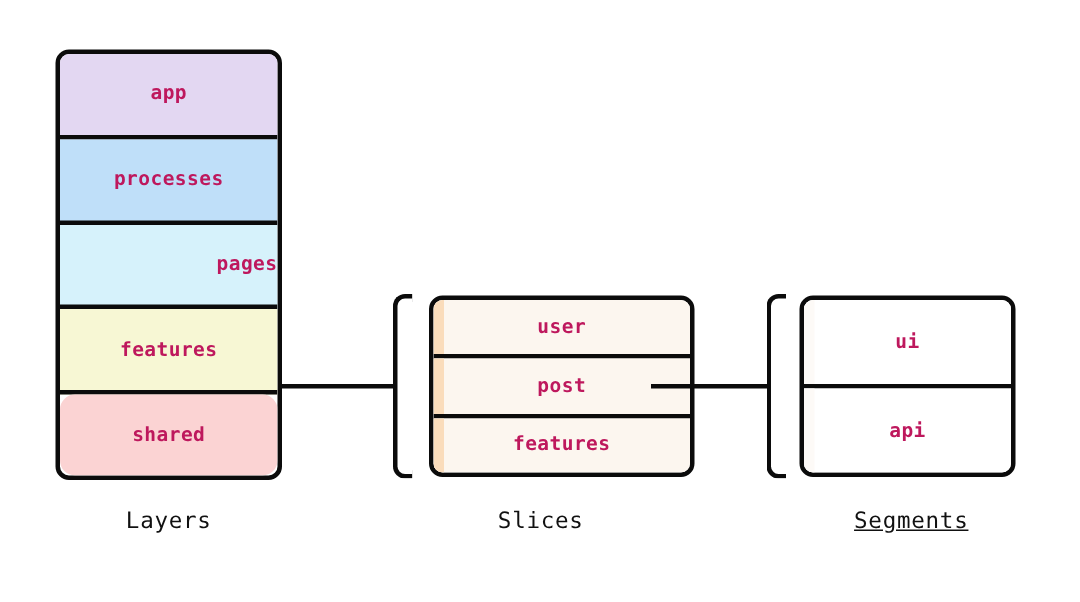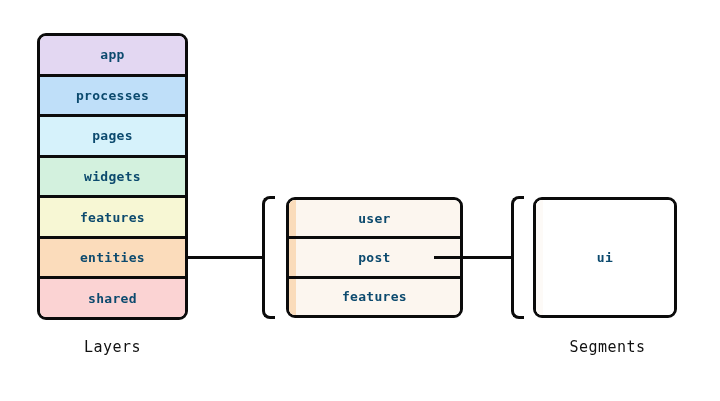--- a/index.html
+++ b/index.html
@@ -34,21 +34,21 @@
   .stack-row {
     position: relative;
     flex: 1 1 0;
     display: flex;
     align-items: center;
     justify-content: center;
     box-sizing: border-box;
     border-bottom: 3px solid #0b0b0b;
     font-size: 13px;
     font-weight: bold;
-    color: #0c4a6e;
+    color: #be185d;
     letter-spacing: 0.3px;
   }
   .stack-row:last-child {
     border-bottom: none;
   }
   .stack-row .row-label {
     position: relative;
     z-index: 2;
     line-height: 1;
   }
@@ -124,47 +124,41 @@
     position: absolute;
     font-family: "DejaVu Sans Mono", "Liberation Mono", monospace;
     font-size: 15px;
     color: #111111;
     letter-spacing: 0.5px;
     white-space: nowrap;
     text-align: center;
   }
   #caption-layers   { left: 37px;  top: 338px; width: 151px; }
   #caption-slices   { left: 286px; top: 338px; width: 149px; }
-  #caption-segments { left: 533px; top: 338px; width: 149px; }
+  #caption-segments { left: 533px; top: 338px; width: 149px; text-decoration: underline; }
 </style>
 </head>
 <body style="background: rgb(255, 255, 255);">
 
 <div class="canvas">
 
   <div class="stack-box" id="layers-box">
     <div class="stack-row" style="background: rgb(227, 215, 242);">
       <span class="row-label">app</span>
     </div>
     <div class="stack-row" style="background: rgb(191, 223, 249);">
       <span class="row-label">processes</span>
     </div>
-    <div class="stack-row" style="background: rgb(214, 242, 251);">
+    <div class="stack-row" style="background: rgb(214, 242, 251); justify-content: flex-end;">
       <span class="row-label">pages</span>
-    </div>
-    <div class="stack-row" style="background: rgb(211, 241, 222);">
-      <span class="row-label">widgets</span>
     </div>
     <div class="stack-row" style="background: rgb(247, 247, 212);">
       <span class="row-label">features</span>
     </div>
-    <div class="stack-row" style="background: rgb(251, 220, 187);">
-      <span class="row-label">entities</span>
-    </div>
-    <div class="stack-row" style="background: rgb(251, 211, 211);">
+    <div class="stack-row" style="background: rgb(251, 211, 211); border-radius: 10px;">
       <span class="row-label">shared</span>
     </div>
   </div>
 
   <div class="connector" id="connector-layers-slices"></div>
 
   <div class="bracket" id="slices-bracket"></div>
 
   <div class="stack-box" id="slices-box">
     <div class="stack-row" style="background: rgb(252, 246, 239);">
@@ -183,18 +177,23 @@
 
   <div class="connector" id="connector-slices-segments"></div>
 
   <div class="bracket" id="segments-bracket"></div>
 
   <div class="stack-box" id="segments-box">
     <div class="stack-row" style="background: rgb(255, 255, 255);">
       <span class="row-stripe" style="background: rgb(253, 250, 247);"></span>
       <span class="row-label">ui</span>
     </div>
+    <div class="stack-row" style="background: rgb(255, 255, 255);">
+      <span class="row-stripe" style="background: rgb(253, 250, 247);"></span>
+      <span class="row-label">api</span>
+    </div>
   </div>
 
   <div class="caption" id="caption-layers">Layers</div>
+  <div class="caption" id="caption-slices">Slices</div>
   <div class="caption" id="caption-segments">Segments</div>
 
 </div>
 
 </body></html>

